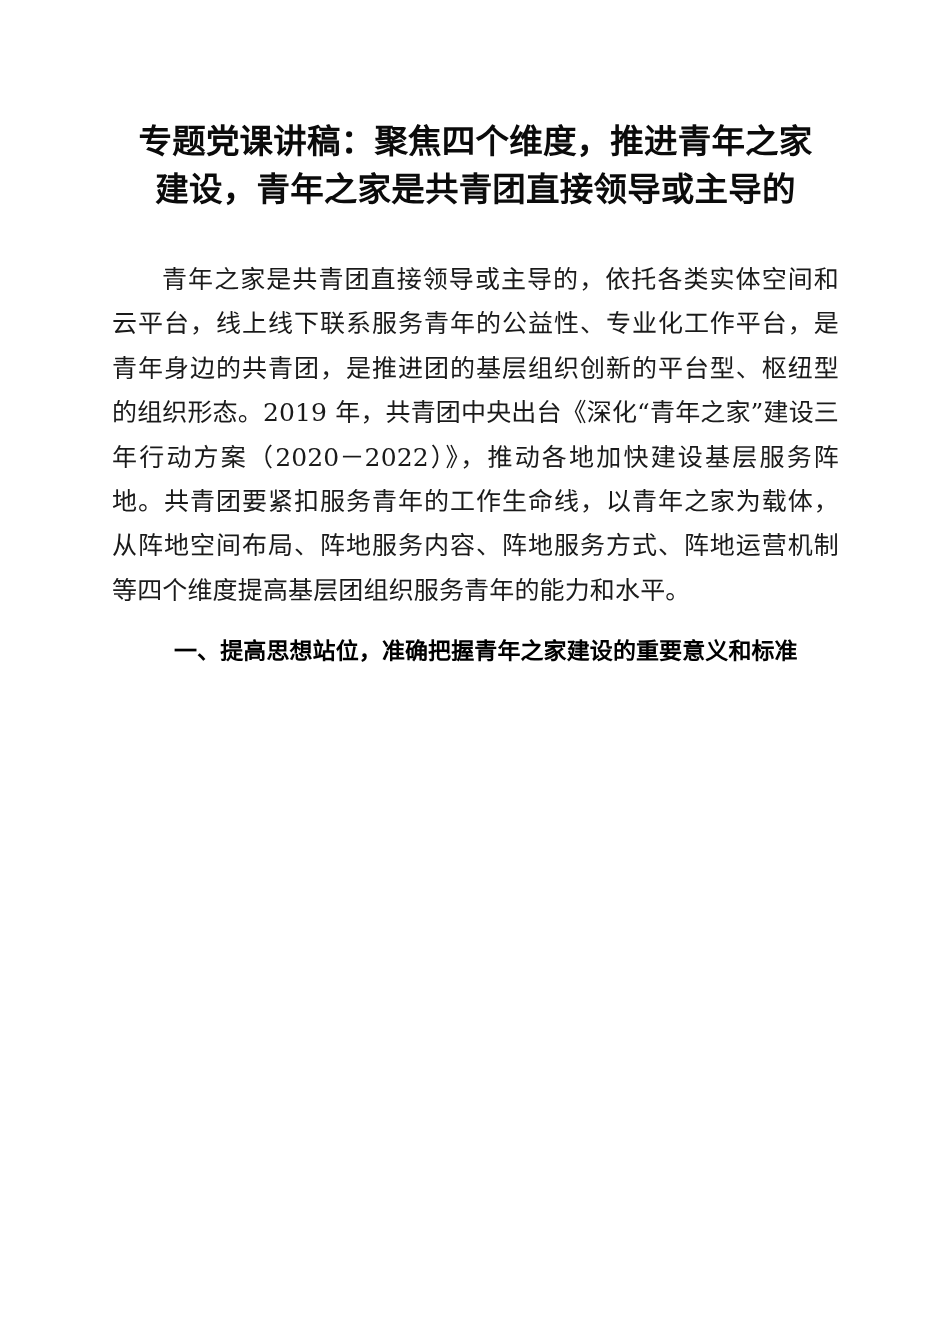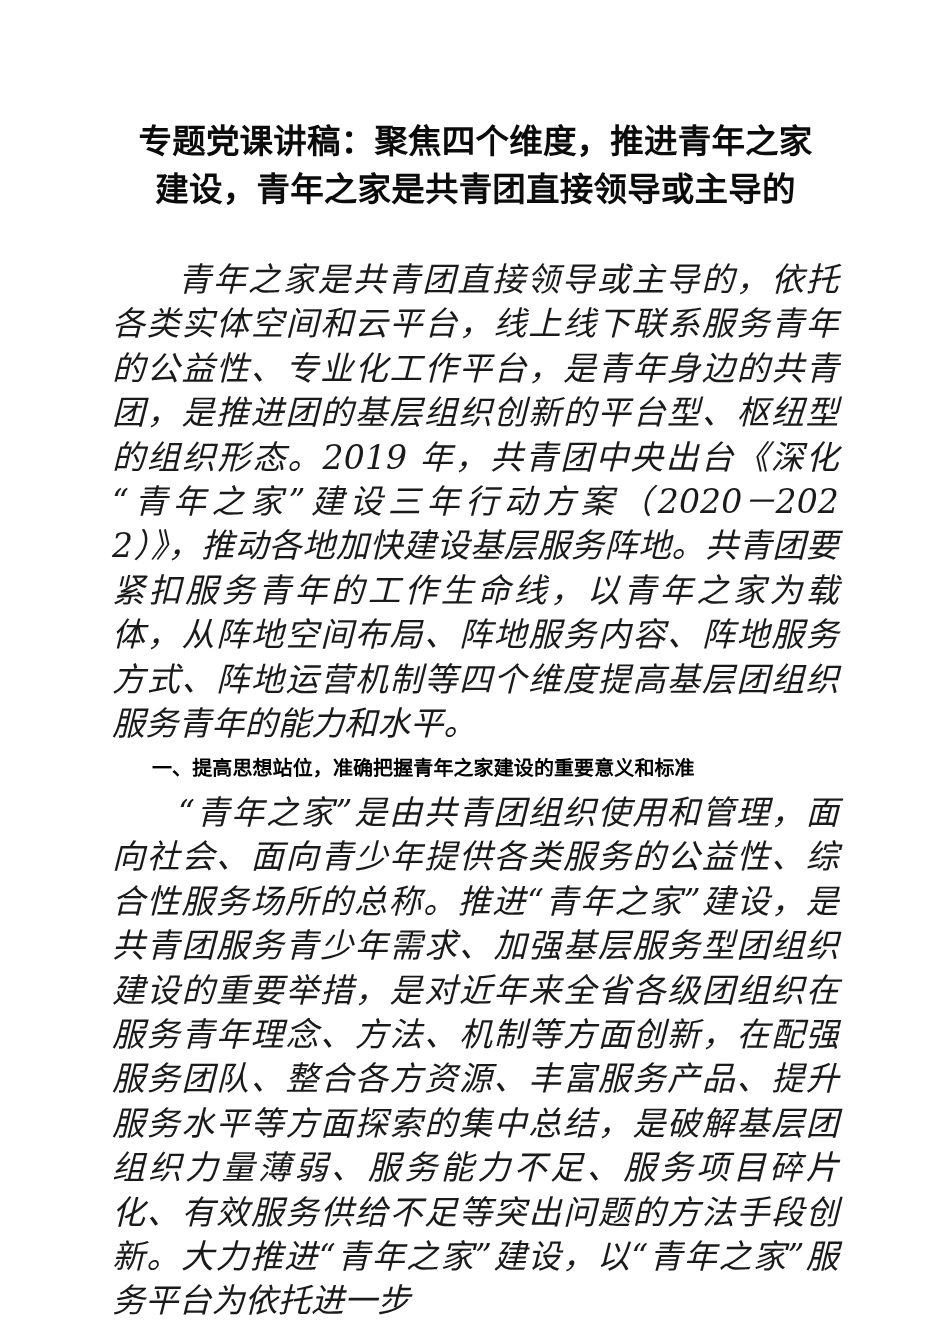--- a/index.html
+++ b/index.html
@@ -49,44 +49,43 @@
     text-rendering: optimizeLegibility;
   }
   .doc-title .tline {
     display: block;
     white-space: nowrap;
   }
 
   
   .para {
     font-family: "DejaVu Serif", "Liberation Serif", serif;
-    font-size: 33px;
+    font-size: 25px;
     line-height: 44.4px;
     text-align: justify;
     text-justify: inter-character;
     text-align-last: left;
     margin: 0;
     padding: 0;
     text-indent: 2em;
     color: #1a1a1a;
     letter-spacing: 0.15px;
     word-break: break-all;
-    font-style: italic;
   }
 
   
   .heading {
     font-family: "DejaVu Sans", "Liberation Sans", sans-serif;
     font-weight: 700;
-    font-size: 20px;
+    font-size: 23px;
     line-height: 44.4px;
     text-align: justify;
     text-justify: inter-character;
     text-align-last: left;
-    margin: 0;
+    margin: 16px;
     padding: 0;
     text-indent: 2em;
     color: #000000;
     letter-spacing: 0.1px;
     word-break: break-all;
   }
 
   
   .gap-title-body { height: 44px; }
 </style>
@@ -100,16 +99,15 @@
       <span class="tline">专题党课讲稿：聚焦四个维度，推进青年之家</span>
       <span class="tline">建设，青年之家是共青团直接领导或主导的</span>
     </h1>
 
     <div class="gap-title-body"></div>
 
     <p class="para">青年之家是共青团直接领导或主导的，依托各类实体空间和云平台，线上线下联系服务青年的公益性、专业化工作平台，是青年身边的共青团，是推进团的基层组织创新的平台型、枢纽型的组织形态。2019 年，共青团中央出台《深化“青年之家”建设三年行动方案（2020－2022）》，推动各地加快建设基层服务阵地。共青团要紧扣服务青年的工作生命线，以青年之家为载体，从阵地空间布局、阵地服务内容、阵地服务方式、阵地运营机制等四个维度提高基层团组织服务青年的能力和水平。</p>
 
     <p class="heading">一、提高思想站位，准确把握青年之家建设的重要意义和标准</p>
 
-    <p class="para">“青年之家”是由共青团组织使用和管理，面向社会、面向青少年提供各类服务的公益性、综合性服务场所的总称。推进“青年之家”建设，是共青团服务青少年需求、加强基层服务型团组织建设的重要举措，是对近年来全省各级团组织在服务青年理念、方法、机制等方面创新，在配强服务团队、整合各方资源、丰富服务产品、提升服务水平等方面探索的集中总结，是破解基层团组织力量薄弱、服务能力不足、服务项目碎片化、有效服务供给不足等突出问题的方法手段创新。大力推进“青年之家”建设，以“青年之家”服务平台为依托进一步</p>
 
   </div>
 </div>
 
 </body></html>

